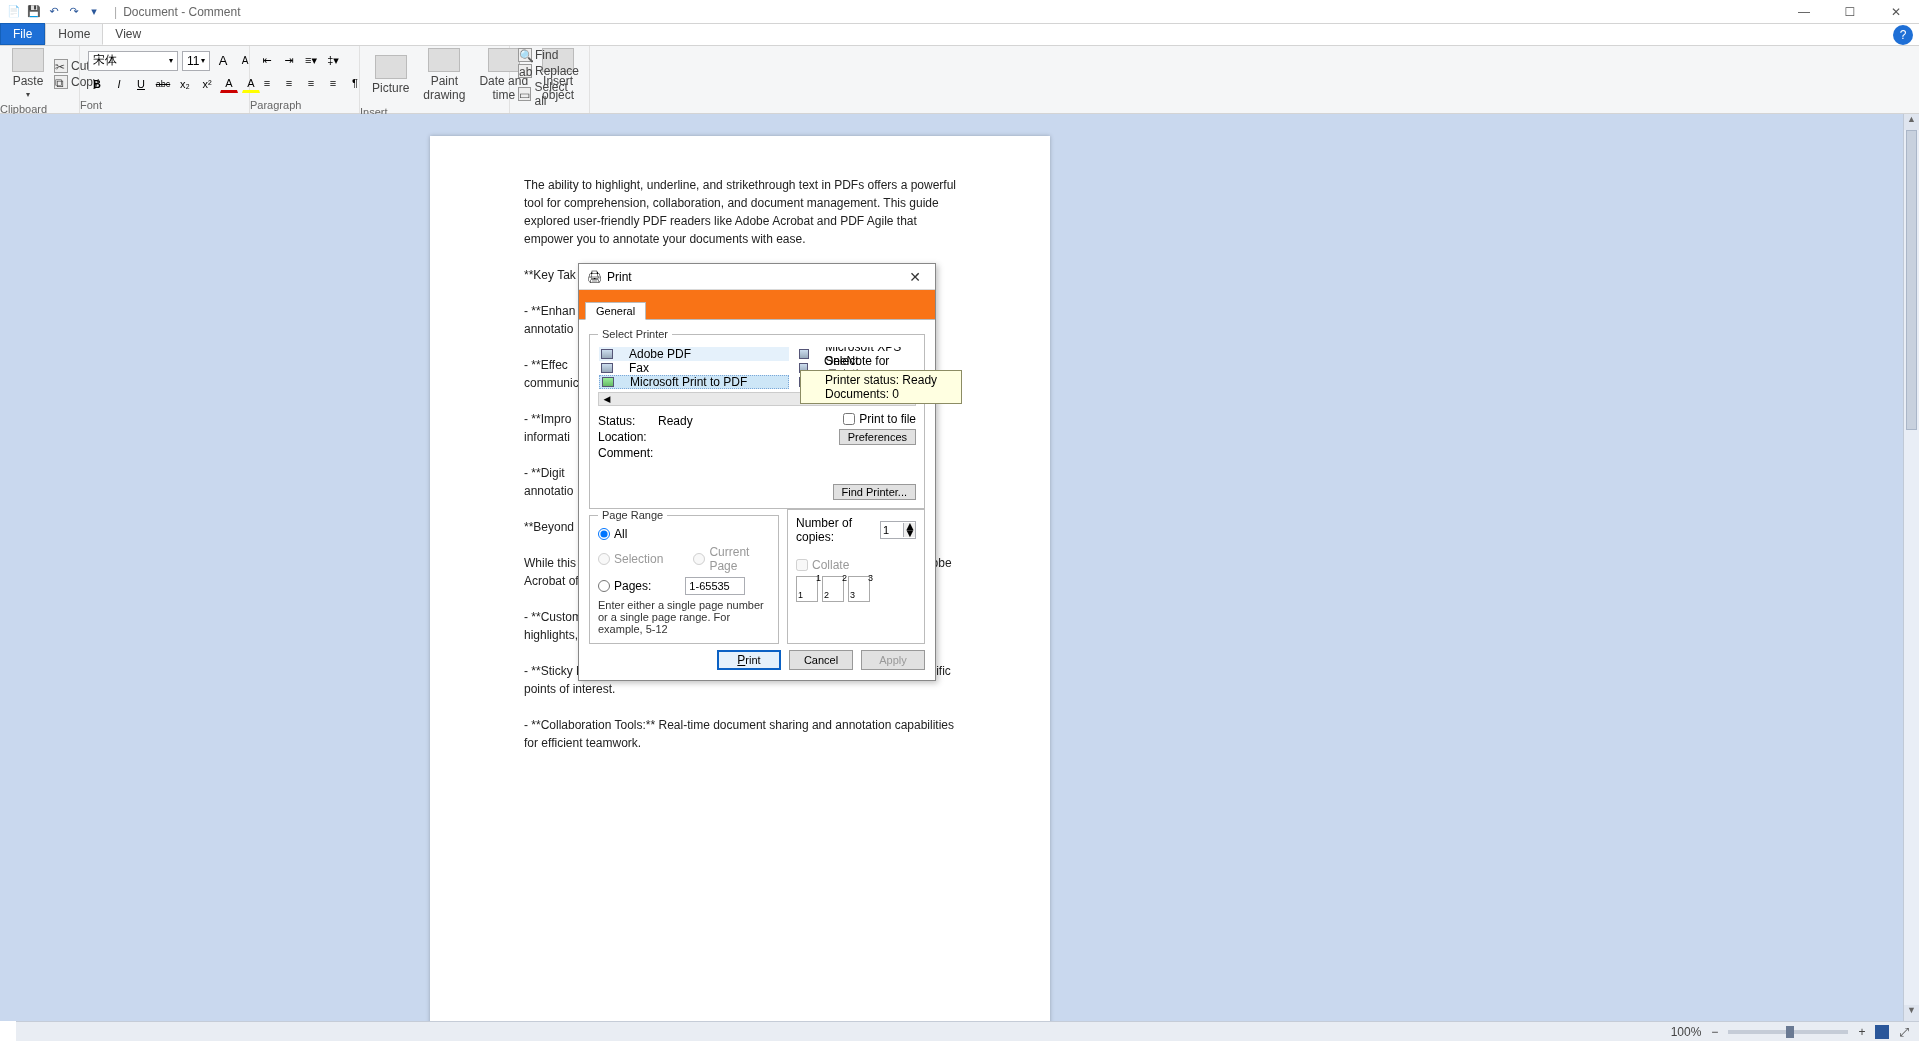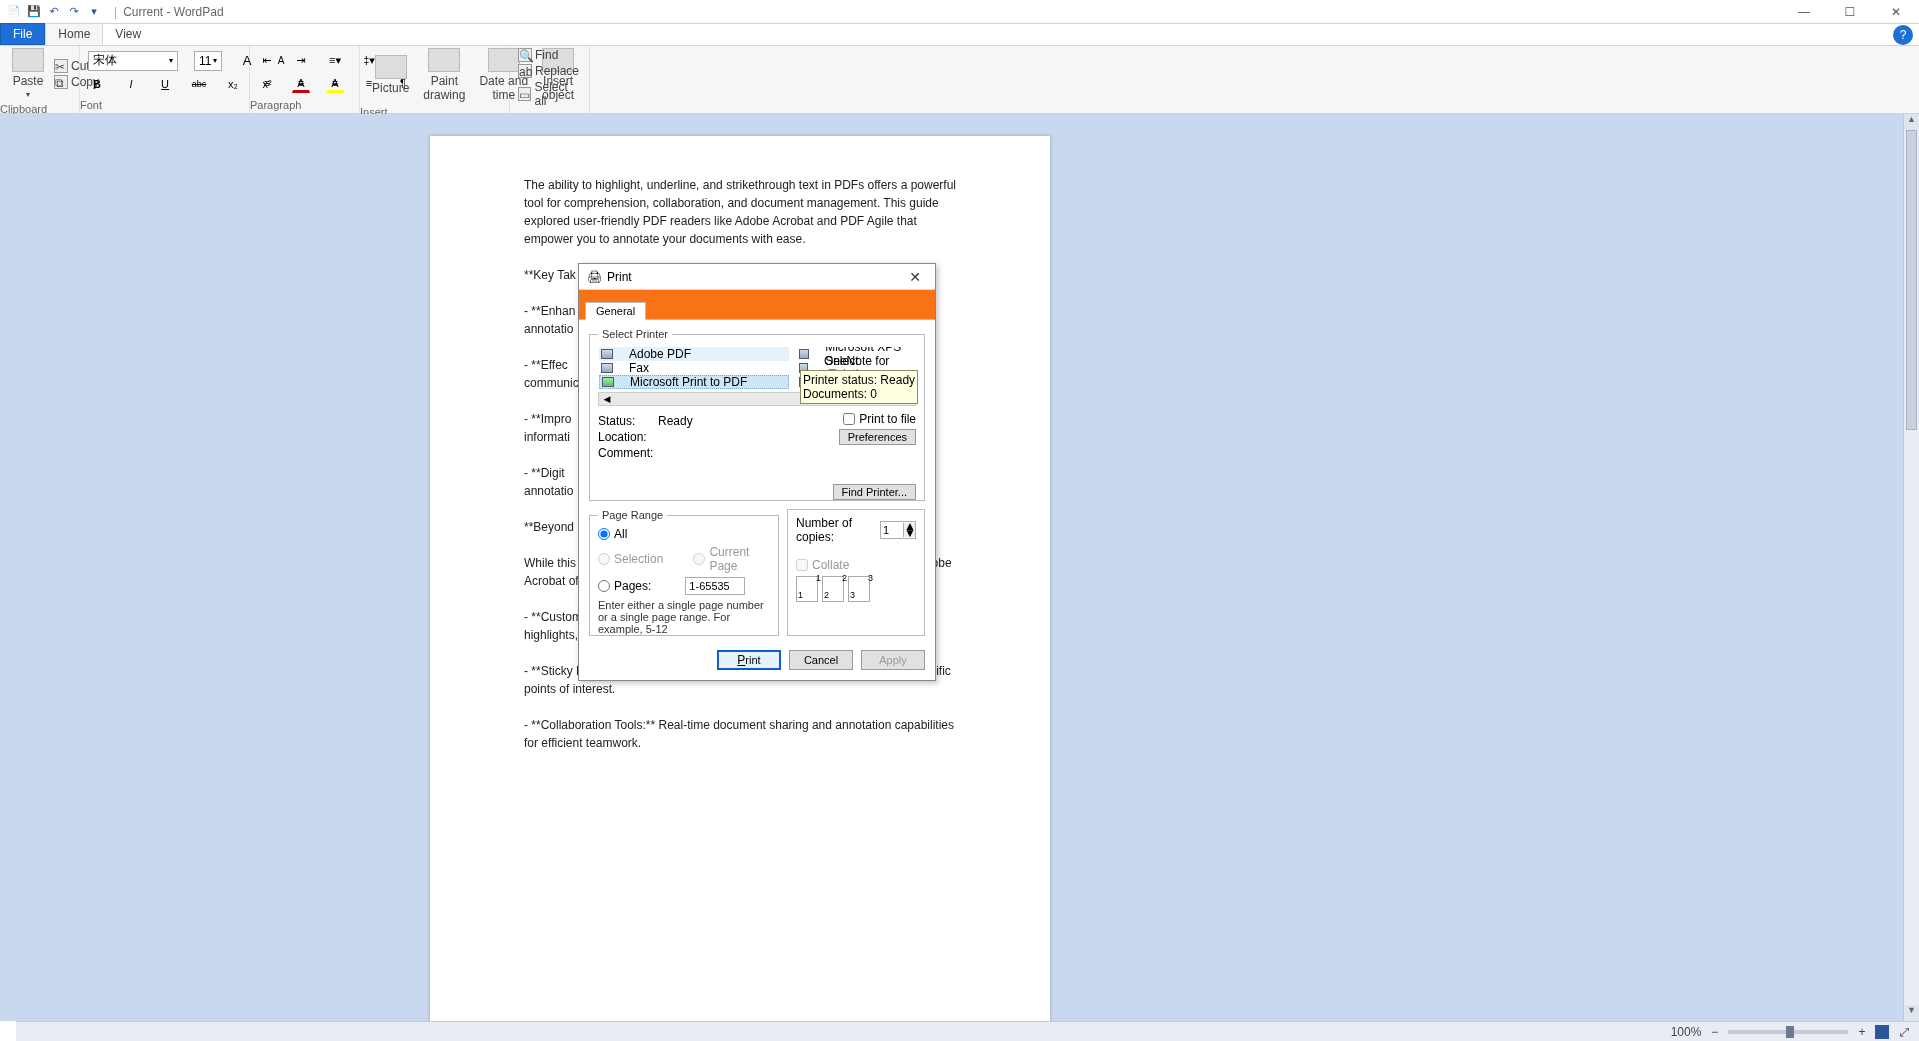--- a/index.html
+++ b/index.html
@@ -24,21 +24,21 @@
 
 .ribbon { height:68px; background:#f5f6f7; border-bottom:1px solid #d4d4d4; display:flex; }
 .group { border-right:1px solid #e1e1e1; display:flex; flex-direction:column; }
 .group .body { flex:1; display:flex; align-items:center; padding:2px 8px; gap:6px; }
 .group .label { font-size:11px; color:#666; padding:2px 0 2px; }
 .big { display:flex; flex-direction:column; align-items:center; gap:2px; padding:0 4px; font-size:11px; color:#444; }
 .big .icon { width:32px; height:24px; background:#ddd; border:1px solid #bbb; }
 .mini { display:flex; align-items:center; gap:3px; font-size:11px; color:#444; }
 .mini .sq { width:14px; height:14px; border:1px solid #999; background:#eee; }
 .col { display:flex; flex-direction:column; gap:2px; }
-.row { display:flex; gap:16px; align-items:center; }
+.row { display:flex; gap:4px; align-items:center; }
 .fontbox { border:1px solid #abadb3; background:#fff; height:20px; padding:0 4px; display:flex; align-items:center; }
 .sel { width:90px; }
 .selnum { width:28px; }
 .btn16 { width:18px; height:18px; border:1px solid transparent; display:flex; align-items:center; justify-content:center; font-size:11px; }
 
 
 .docarea { position:absolute; top:114px; left:0; right:0; bottom:20px; background:#c9d8ee; overflow:hidden; }
 .rulerbar { position:absolute; top:0; left:0; right:16px; height:18px; background:#c9d8ee; }
 .ruler { position:absolute; left:430px; width:620px; height:16px; background:#fff; border:1px solid #9fb4d1; font-size:9px; color:#666; }
 .page { position:absolute; top:22px; left:430px; width:620px; bottom:-200px; background:#fff; box-shadow:0 0 4px rgba(0,0,0,.25); }
@@ -54,31 +54,31 @@
 .zoomtrack .knob { position:absolute; left:58px; top:-4px; width:8px; height:12px; background:#6a7a93; }
 
 
 .dialog { position:absolute; left:578px; top:263px; width:358px; background:#fff; border:1px solid #888; box-shadow:2px 2px 6px rgba(0,0,0,.25); z-index:1000; }
 .dlg-title { height:26px; display:flex; align-items:center; padding:0 8px; border-bottom:1px solid #d9d9d9; background:#fff;}
 .dlg-title .ic { width:14px; height:14px; margin-right:6px; }
 .dlg-title .x { margin-left:auto; width:24px; text-align:center; font-size:14px; color:#333; }
 .dlg-tabs { height:30px; display:flex; align-items:flex-end; padding-left:6px; background:#f97316; border-bottom:1px solid #bbb;}
 .dlg-tabs .t { padding:2px 10px; border:1px solid #bbb; border-bottom:1px solid #fff; background:#fff; font-size:11px; position:relative; top:1px;}
 .dlg-body { padding:8px 10px 10px; }
-fieldset { border:1px solid #bbb; margin-bottom:8px; padding:6px 8px 0; }
+fieldset { border:1px solid #bbb; margin-bottom:0; padding:6px 8px 8px; }
 legend { font-size:11px; color:#333; padding:0 4px; }
 .printerlist { height:44px; border:1px solid #fff; overflow:hidden; display:flex; flex-wrap:wrap; flex-direction:column; align-content:flex-start; column-gap:8px;}
 .pitem { width:190px; height:14px; font-size:11px; display:flex; align-items:center; gap:16px; padding-left:2px;}
 .pitem.sel { background:#cde6f7; border:1px dotted #7aa7d8; }
 .pitem.hov { background:#e5f1fb; }
 .pscroll { height:14px; display:flex; align-items:center; background:#e9e9e9; border:1px solid #ccc; margin-top:2px; position:relative;}
 .pscroll .ar { width:16px; text-align:center; font-size:9px; }
 .pscroll .trk { flex:1; position:relative; }
 .pscroll .th { position:absolute; left:0; width:150px; top:0; bottom:0; background:#cfcfcf; }
-.tooltip { position:absolute; left:800px; top:370px; background:#ffffe1; border:1px solid #8c8c64; padding:2px 2px; font-size:11px; z-index:1001; }
+.tooltip { position:absolute; left:800px; top:370px; background:#ffffe1; border:1px solid #8c8c64; padding:2px 24px; font-size:11px; z-index:1001; }
 .kv { display:flex; font-size:11px; margin:2px 0; }
 .kv .k { width:60px; }
 .chk { display:flex; align-items:center; gap:4px; font-size:11px; }
 .chk input { width:12px; height:12px; }
 .small { font-size:11px; }
 .dbtn { background:#e1e1e1; border:1px solid #999; padding:1px 8px; font-size:11px; min-width:64px;}
 .dbtn.primary { border:2px solid #0b61c4; background:#e5f1fb;}
 .dbtn.dis { color:#999; }
 input[type=text].pgr { width:60px; height:18px; border:1px solid #abadb3; font-size:11px; padding:0 3px;}
 .spin { display:flex; align-items:center; border:1px solid #abadb3; height:18px;}
@@ -98,21 +98,21 @@
 
 <div class="titlebar">
   <div class="qat">
     <span class="ic">📄</span>
     <span class="ic">💾</span>
     <span class="ic">↶</span>
     <span class="ic">↷</span>
     <span class="ic">▾</span>
   </div>
   <span class="sep">|</span>
-  <span class="title">Current - WordPad</span>
+  <span class="title">Document - Comment</span>
   <div class="wincontrols">
     <div class="wc">—</div>
     <div class="wc">☐</div>
     <div class="wc">✕</div>
   </div>
 </div>
 
 <div class="tabs">
   <div class="file">File</div>
   <div class="tab active">Home</div>

